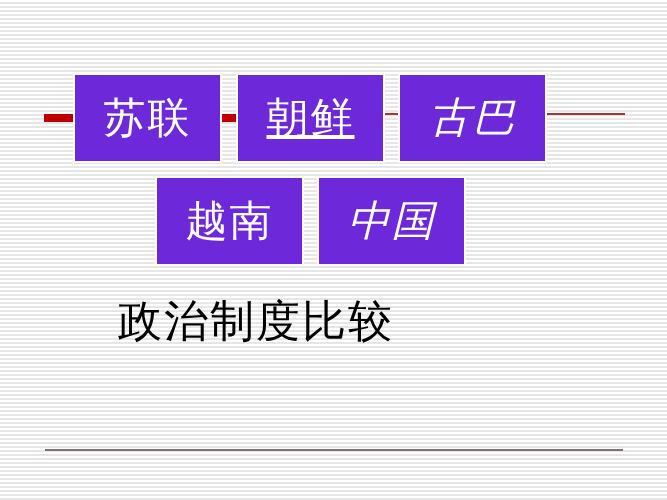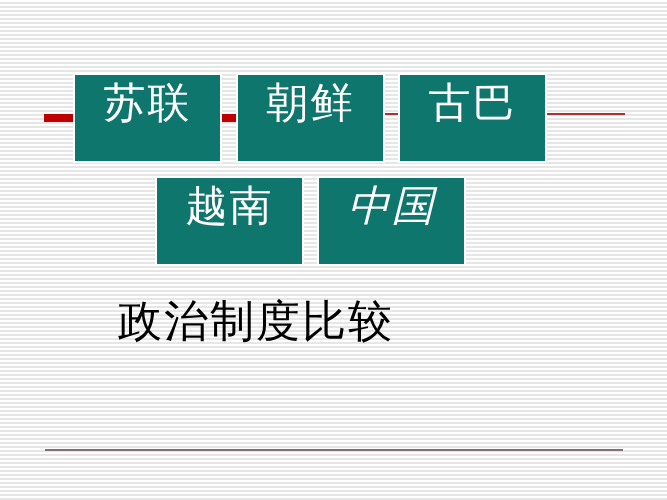--- a/index.html
+++ b/index.html
@@ -5,22 +5,22 @@
     html, body { margin: 0; padding: 0; }
     body {
       width: 667px; height: 500px; position: relative; overflow: hidden;
       background-color: #ffffff;
       background-image: repeating-linear-gradient(to bottom, #ffffff 0px, #ffffff 2px, #e6e6e6 2px, #e6e6e6 4px);
       font-family: "DejaVu Serif", "Liberation Serif", serif;
     }
     .red-thick { position: absolute; background: #c00000; height: 8px; }
     .red-thin { position: absolute; background: #b03030; height: 2px; }
     .box {
-      position: absolute; background: #0f766e;
-      display: flex; align-items: flex-start; justify-content: center;
+      position: absolute; background: #6d28d9;
+      display: flex; align-items: center; justify-content: center;
       color: #ffffff; font-size: 42px; letter-spacing: 2px;
       border: 2px solid #ffffff; box-sizing: border-box;
     }
     .title {
       position: absolute; left: 118px; top: 292px;
       font-size: 44px; color: #000000; letter-spacing: 2px;
       font-family: "DejaVu Serif", "Liberation Serif", serif;
     }
     .bottom-line { position: absolute; left: 45px; top: 449px; width: 578px; height: 2px; background: #8a6a74; }
   </style>
@@ -29,24 +29,24 @@
 
 <div>
   <div class="red-thick" style="left:44px; top:114px; width:30px;"></div>
   <div class="red-thick" style="left:220px; top:114px; width:17px;"></div>
   <div class="red-thin" style="left:383px; top:113px; width:17px;"></div>
   <div class="red-thin" style="left:546px; top:113px; width:79px;"></div>
 
   <div class="box" style="left:73px; top:73px; width:149px; height:90px;">
     <span>苏联</span>
   </div>
-  <div class="box" style="left:236px; top:73px; width:149px; height:90px;">
+  <div class="box" style="left:236px; top:73px; width:149px; height:90px;text-decoration:underline;">
     <span>朝鲜</span>
   </div>
-  <div class="box" style="left:398px; top:73px; width:149px; height:90px;">
+  <div class="box" style="left:398px; top:73px; width:149px; height:90px;font-style:italic;">
     <span>古巴</span>
   </div>
   <div class="box" style="left:155px; top:176px; width:149px; height:90px;font-family:Liberation Mono, monospace;">
     <span>越南</span>
   </div>
   <div class="box" style="left:317px; top:176px; width:149px; height:90px;font-style:italic;">
     <span>中国</span>
   </div>
 
   <div class="title">政治制度比较</div>

